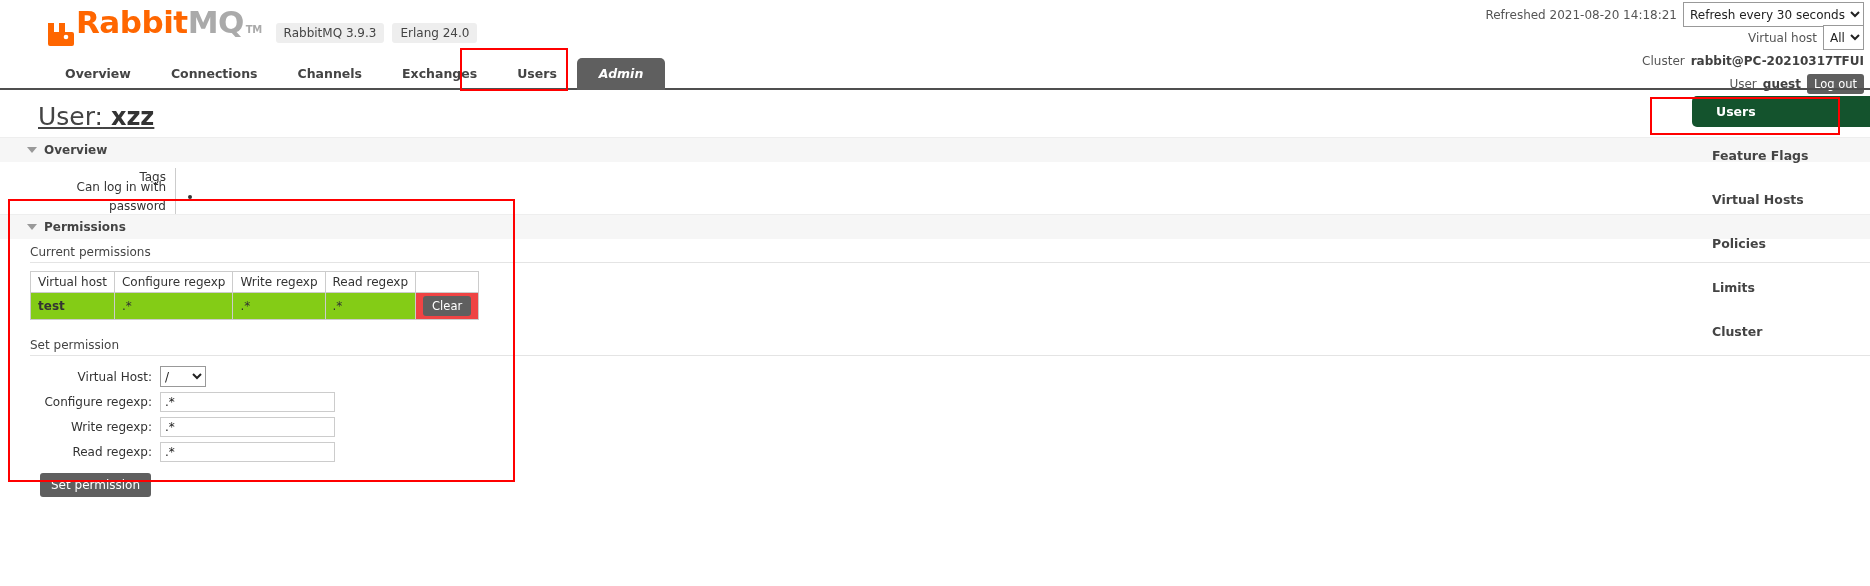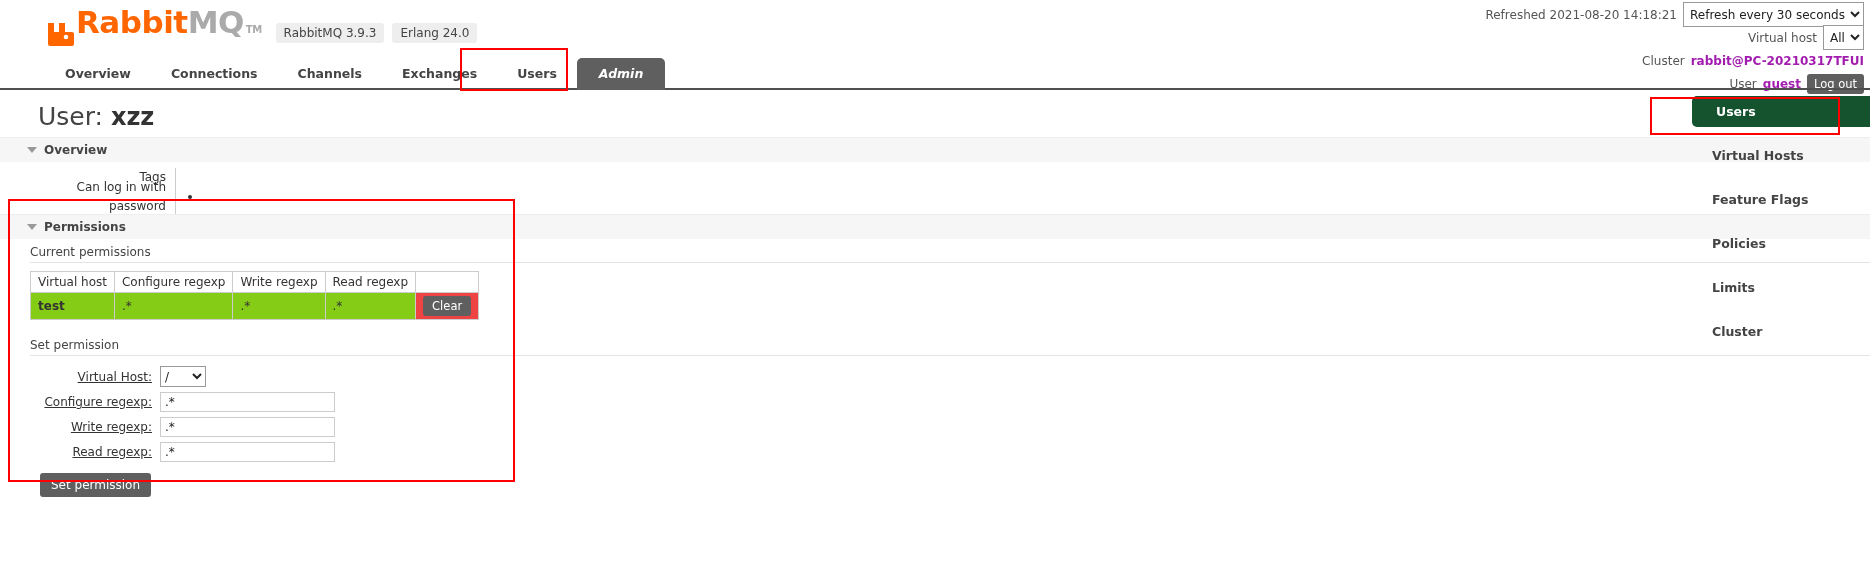--- a/index.html
+++ b/index.html
@@ -43,21 +43,21 @@
     white-space: nowrap;
   }
 
   
   .topright {
     position: absolute; right: 6px; top: 4px;
     text-align: right; color: #555; font-size: 12px;
   }
   .topright .row { display: flex; justify-content: flex-end; align-items: center; height: 21px; margin-bottom: 2px; }
   .topright .lbl { margin-right: 6px; color: #555; }
-  .topright b { color: #a21caf; }
+  .topright b { color: #404040; }
   select.mini {
     font-family: "DejaVu Sans", sans-serif; font-size: 12px;
     border: 1px solid #999; background: #fff; color: #222;
     padding: 1px 2px; height: 25px;
   }
   .logout-btn {
     background: #5f5f5f; color: #fff; border: none;
     font-family: "DejaVu Sans", sans-serif; font-size: 11.5px;
     padding: 3px 7px; border-radius: 3px; cursor: pointer;
     margin-left: 6px;
@@ -93,20 +93,21 @@
   .annot-users { left: 1650px; top: 97px; width: 190px; height: 38px; }
   .annot-perm  { left: 8px;   top: 199px; width: 507px; height: 283px; }
 
   
   .main { position: absolute; left: 0; top: 92px; width: 1870px; }
 
   .page-title {
     font-family: "DejaVu Sans", sans-serif;
     font-size: 25px; color: #444; font-weight: normal;
     padding: 10px 0 6px 38px;
+    text-decoration: underline;
   }
   .page-title b { font-weight: bold; color: #333; font-size: 24px; }
 
   .section-head {
     background: #f6f6f6;
     border-top: 1px solid #eee;
     padding: 5px 0 5px 44px;
     font-size: 12px; font-weight: bold; color: #444;
     width: 100%;
     position: relative;
@@ -173,21 +174,21 @@
     background: #5f5f5f; color: #fff; border: none;
     font-family: "DejaVu Sans", sans-serif; font-size: 11.5px;
     padding: 3px 9px; border-radius: 3px; cursor: pointer;
   }
 
   
   .form { margin-top: 10px; }
   .form-row { display: flex; align-items: center; margin-bottom: 5px; }
   .form-label {
     width: 130px; text-align: right; padding-right: 8px;
-    font-size: 12px; color: #333; text-decoration: underline;
+    font-size: 12px; color: #333;
   }
   .form-row input[type=text] {
     width: 175px; height: 20px;
     border: 1px solid #ccc; background: #fff;
     font-family: "DejaVu Sans", sans-serif; font-size: 12px;
     padding: 1px 4px; color: #222;
   }
   .form-row select {
     font-family: "DejaVu Sans", sans-serif; font-size: 12px;
     border: 1px solid #999; background: #fff; color: #222;
@@ -353,22 +354,22 @@
           <input type="text" value=".*" style="">
         </div>
         <button class="btn-submit">Set permission</button>
       </div>
 
     </div>
   </div>
 
   <div class="sidebar">
     <div class="side-item active">Users</div>
+    <div class="side-item">Feature Flags</div>
     <div class="side-item">Virtual Hosts</div>
-    <div class="side-item">Feature Flags</div>
     <div class="side-item">Policies</div>
     <div class="side-item">Limits</div>
     <div class="side-item">Cluster</div>
   </div>
 
   <div class="annot annot-admin"></div>
   <div class="annot annot-users"></div>
   <div class="annot annot-perm"></div>
 
 </div>

